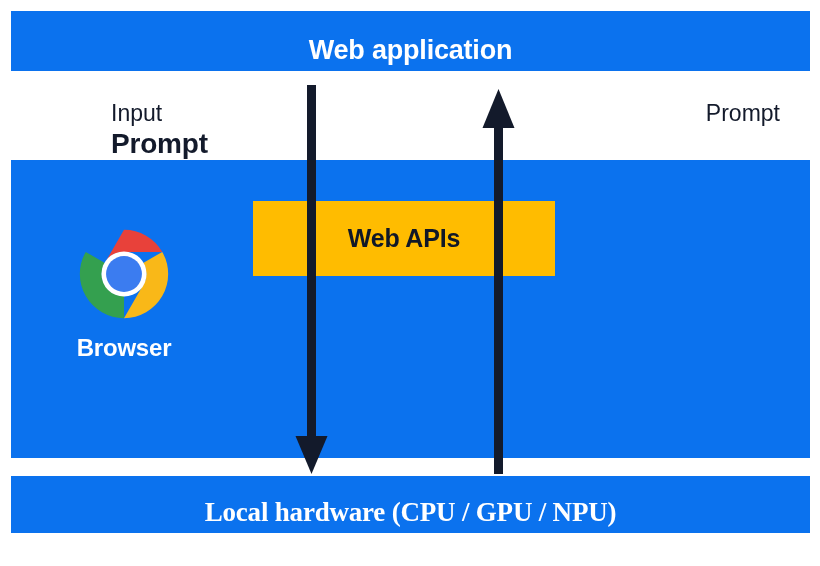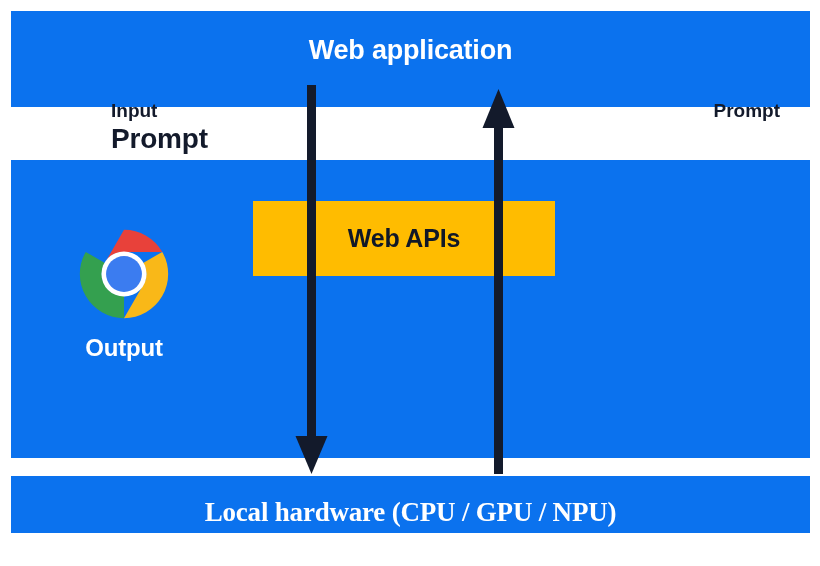--- a/index.html
+++ b/index.html
@@ -23,21 +23,21 @@
     height: 566px;
   }
 
   
   .band {
     position: absolute;
     left: 11px;
     width: 799px;
     background: #0b72ee;
   }
-  #band-top    { top: 11px;  height: 96px; }
+  #band-top    { top: 11px;  height: 60px; }
   #band-middle { top: 160px; height: 298px; }
   #band-bottom { top: 476px; height: 57px; font-family: Liberation Serif, serif; }
 
   
   .band-title {
     position: absolute;
     left: 0;
     width: 799px;
     text-align: center;
     color: #ffffff;
@@ -61,22 +61,22 @@
 
   
   .flow-label {
     position: absolute;
     color: #131a2b;
     line-height: 1.18;
     white-space: nowrap;
   }
   .flow-label .kind {
     display: block;
-    font-size: 19px;
-    font-weight: bold;
+    font-size: 23px;
+    font-weight: normal;
   }
   .flow-label .value {
     display: block;
     font-size: 28px;
     font-weight: bold;
     letter-spacing: -0.2px;
   }
   #label-input  { left: 111px; top: 100px; text-align: left; }
   #label-output { right: 40px; top: 100px; text-align: right; }
 
@@ -152,21 +152,21 @@
 
       <path d="M50 2 A48 48 0 0 1 91.57 26 L50 26 A24 24 0 0 0 29.2 38 Z" fill="#e8413a"></path>
 
       <path d="M91.57 26 A48 48 0 0 1 50 98 L70.8 62 A24 24 0 0 0 70.8 38 Z" fill="#f9b818"></path>
 
       <path d="M50 98 A48 48 0 0 1 8.43 26 L29.2 38 A24 24 0 0 0 50 74 Z" fill="#34a04f"></path>
 
       <circle cx="50" cy="50" r="24.5" fill="#ffffff"></circle>
       <circle cx="50" cy="50" r="19.5" fill="#3b7cf0"></circle>
     </svg>
-    <span id="browser-label">Output</span>
+    <span id="browser-label">Browser</span>
   </div>
 
   <div class="yellow-box" id="box-web-apis">
     <span class="box-text">Web APIs</span>
   </div>
 
 
   <svg id="arrows" viewBox="0 0 820 566">
 
     <g>

